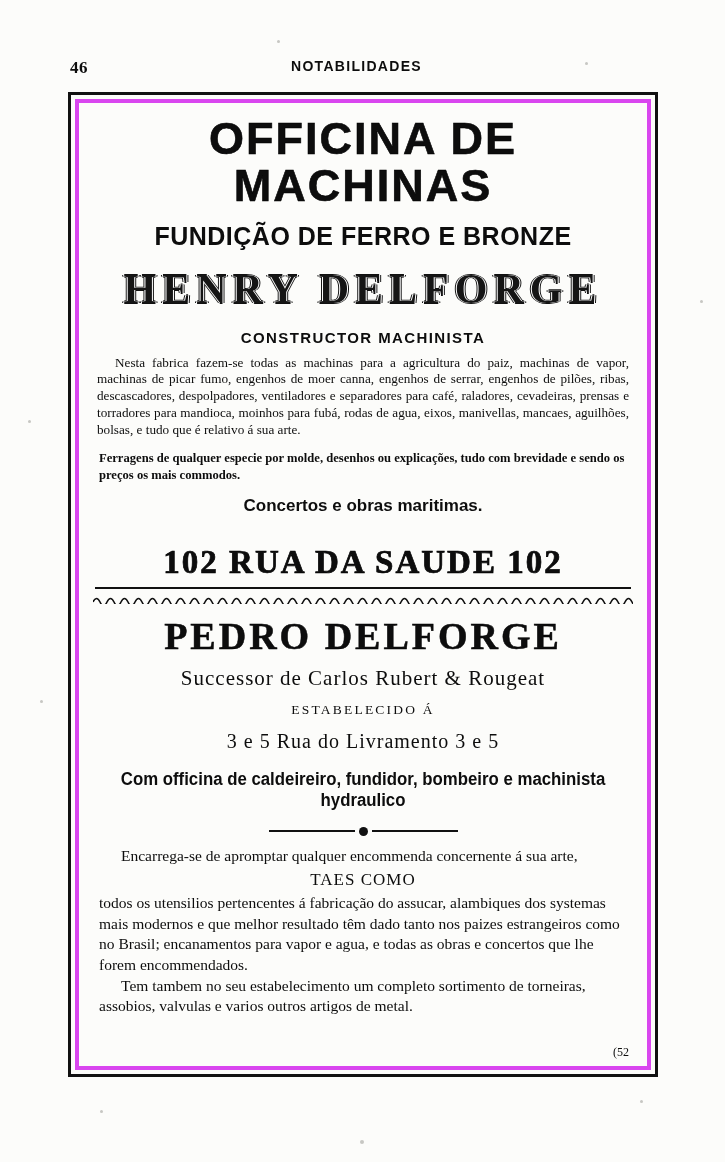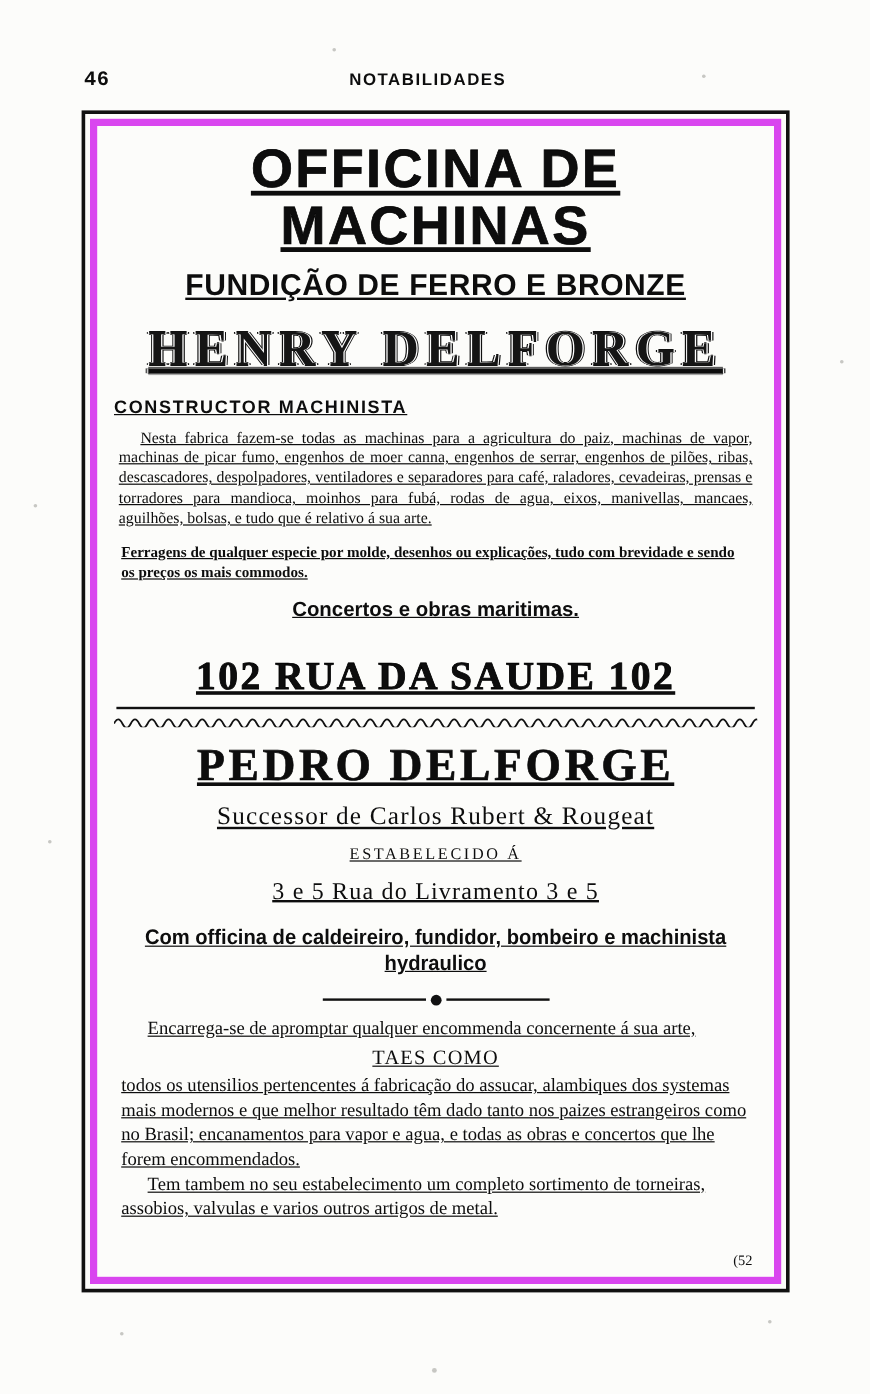--- a/index.html
+++ b/index.html
@@ -18,21 +18,21 @@
   .page {
     position: absolute;
     inset: 0;
     background: #fcfcfa;
   }
   
   .folio {
     position: absolute;
     left: 70px;
     top: 58px;
-    font-family: Liberation Mono, monospace;
+    font-family: Liberation Serif, serif;
     font-weight: bold;
     font-size: 17px;
     letter-spacing: 0.5px;
   }
   .runhead {
     position: absolute;
     left: 0;
     right: 12px;
     top: 58px;
     text-align: center;
@@ -48,24 +48,23 @@
     top: 92px;
     width: 590px;
     height: 985px;
     border: 3px solid #111;
     box-sizing: border-box;
     background: #fcfcfa;
   }
   .frame-inner {
     position: absolute;
     inset: 4px;
-    border: 6px solid #d946ef;
+    border: 4px solid #d946ef;
     box-sizing: border-box;
     padding: 6px 14px 0 14px;
-    text-decoration: underline;
   }
   
   .t-officina {
     text-align: center;
     font-family: "Liberation Sans", sans-serif;
     font-weight: bold;
     font-size: 45px;
     line-height: 1.05;
     letter-spacing: 2px;
     margin-top: 6px;
@@ -86,20 +85,21 @@
     font-size: 42px;
     letter-spacing: 6px;
     margin-top: 14px;
     color: #151515;
     text-shadow:
       1px 0 0 #fff, -1px 0 0 #fff,
       2px 0 0 #111, -2px 0 0 #111,
       0 1px 0 #111, 0 -1px 0 #111;
   }
   .t-constructor {
+    text-align: center;
     font-family: "Liberation Sans", sans-serif;
     font-weight: bold;
     font-size: 15px;
     letter-spacing: 1.4px;
     margin-top: 16px;
   }
   .body-block {
     margin-top: 9px;
     font-family: "Liberation Serif", serif;
     font-size: 13.2px;

